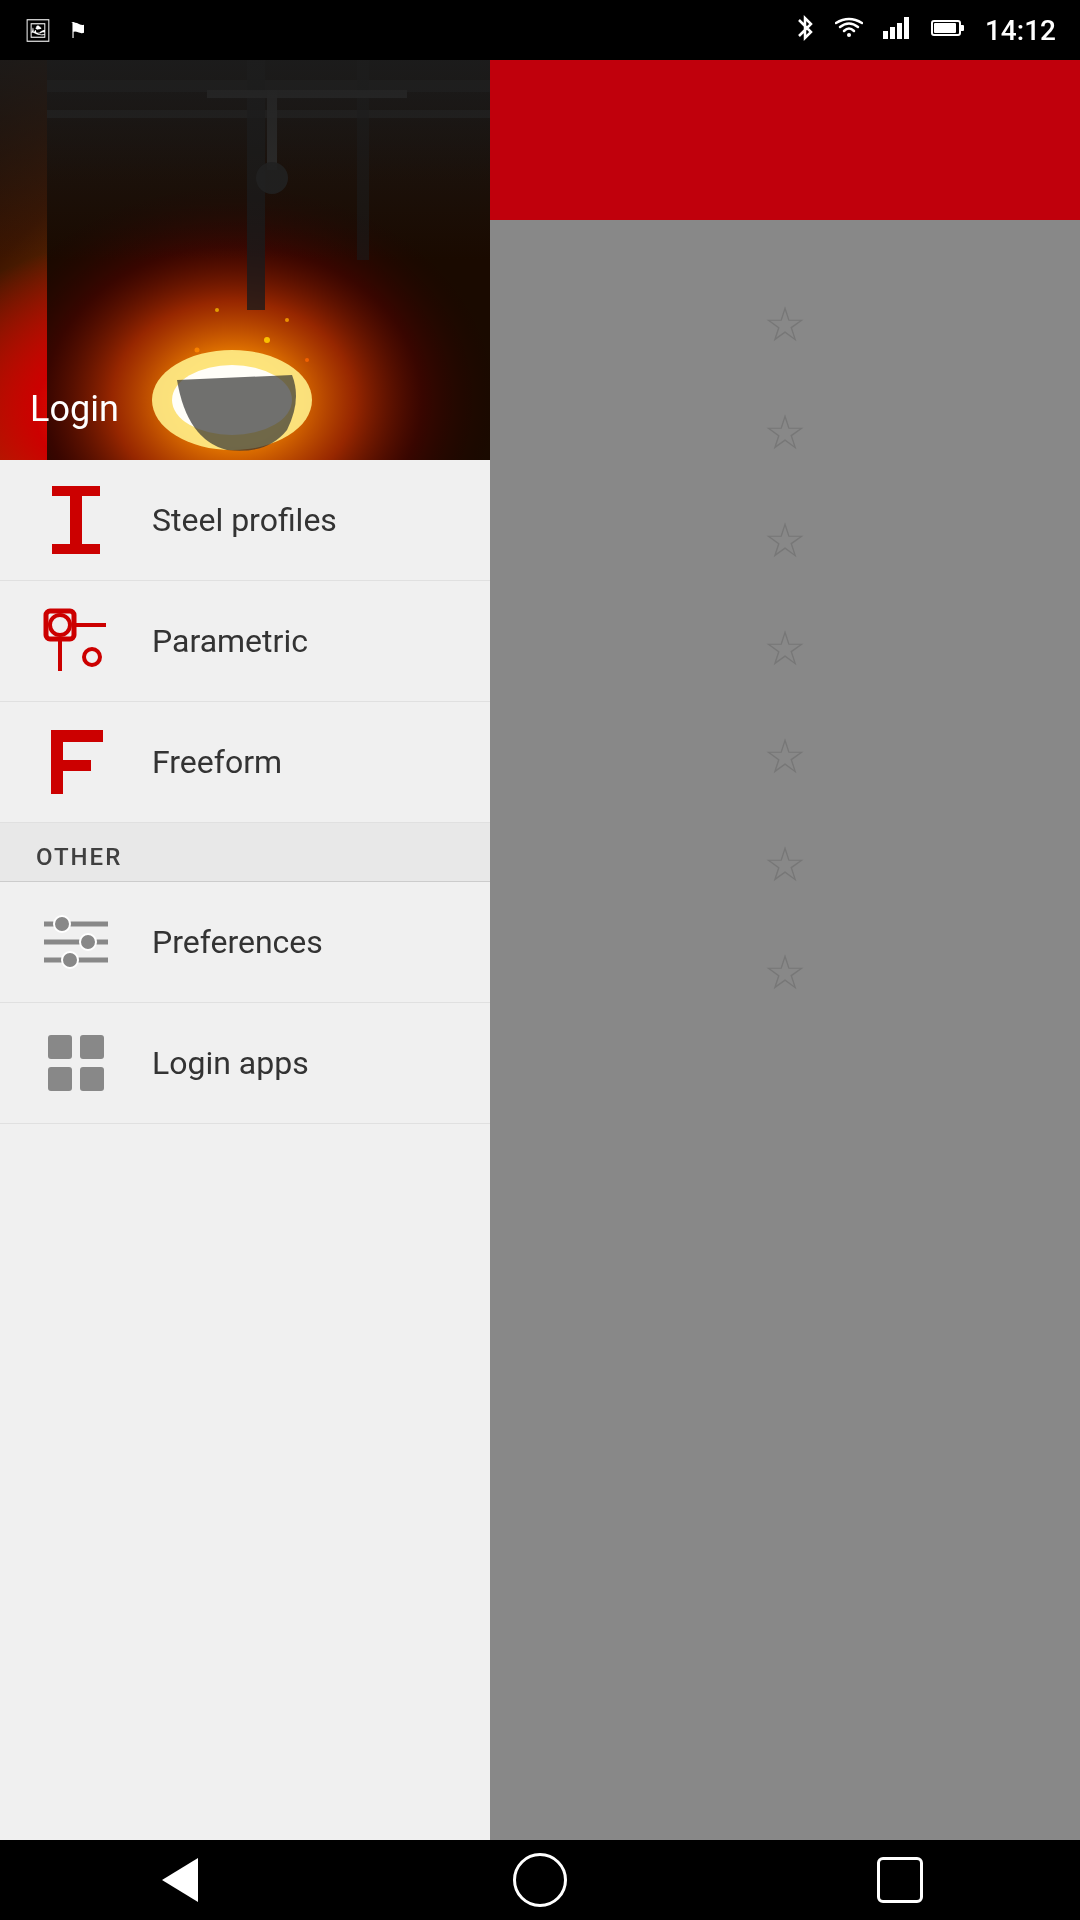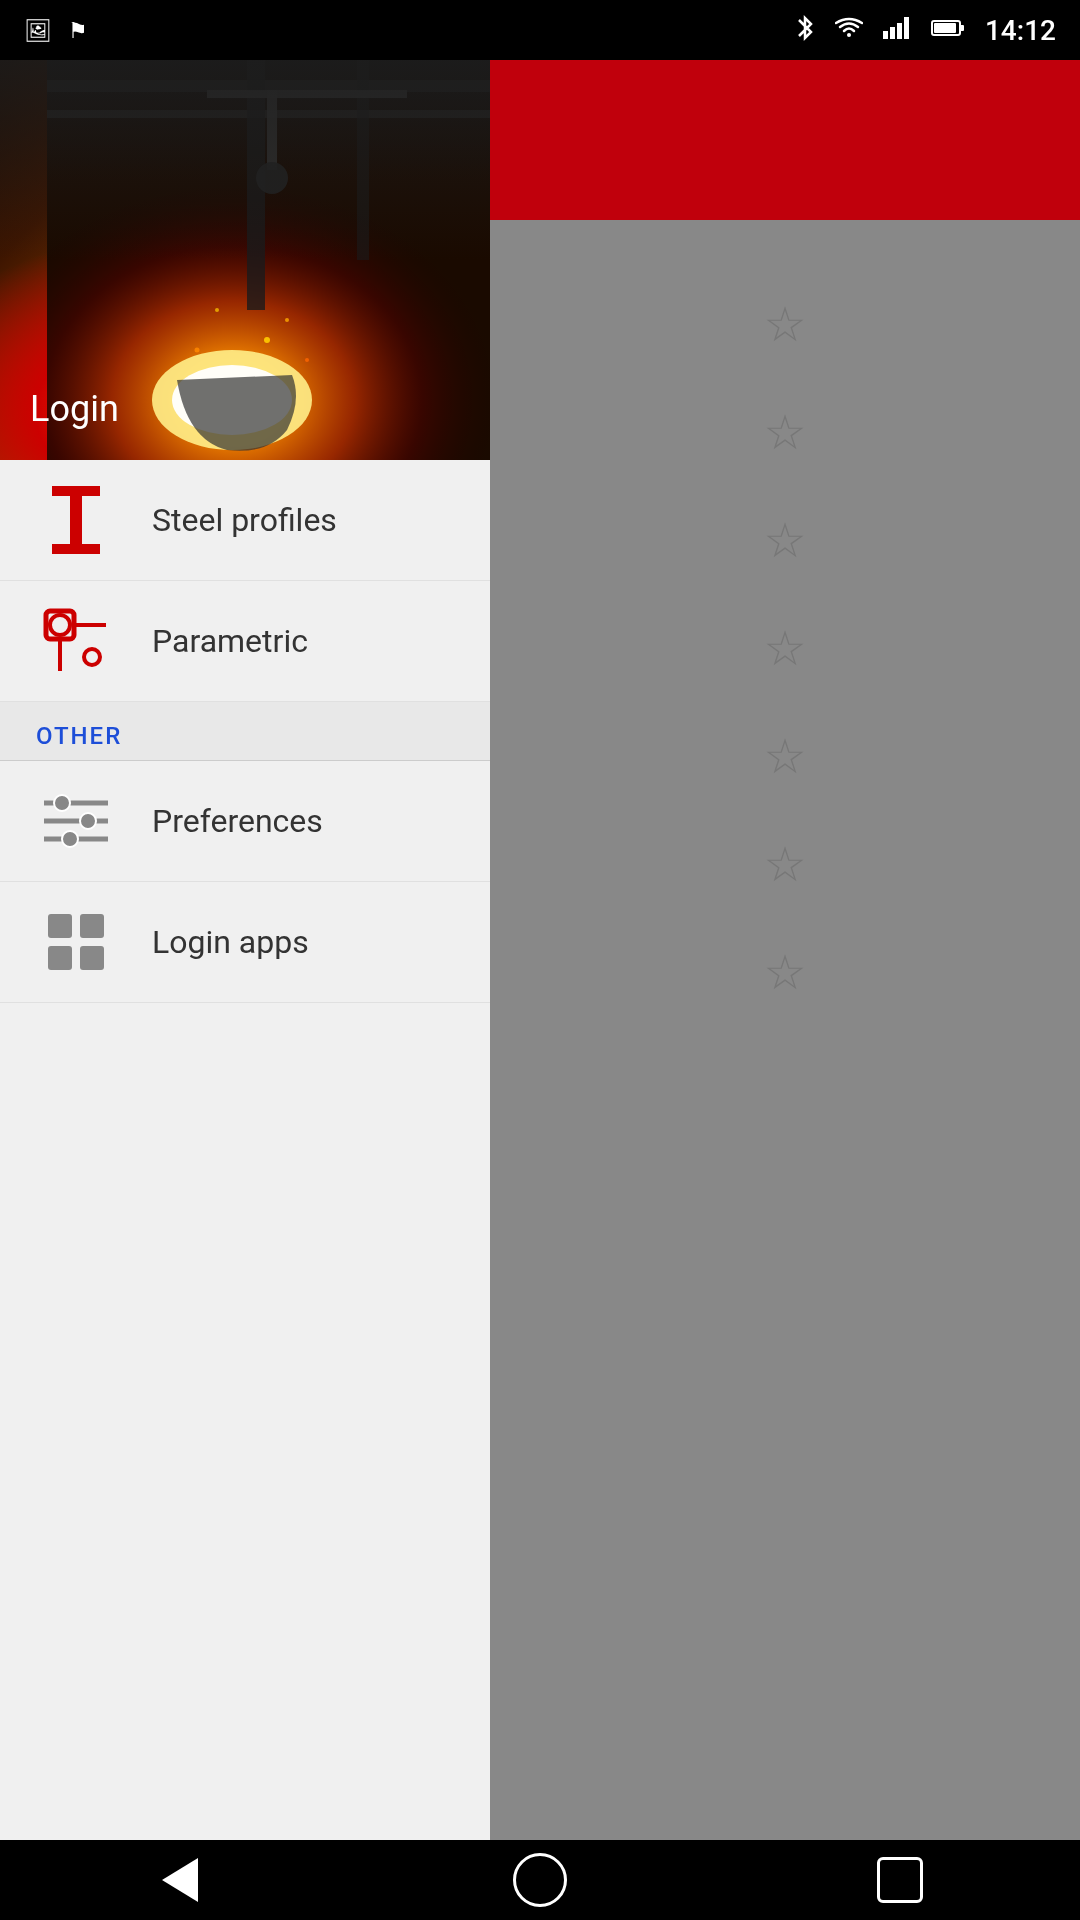--- a/index.html
+++ b/index.html
@@ -201,21 +201,21 @@
     }
 
     
     .section-divider {
       padding: 20px 36px 10px;
       background: #e8e8e8;
     }
 
     .section-label {
       font-size: 24px;
-      color: #1d4ed8;
+      color: #404040;
       font-weight: 500;
       letter-spacing: 2px;
     }
 
     
     .divider-line {
       height: 1px;
       background: #ccc;
       margin: 0 0;
     }
@@ -395,20 +395,31 @@
 
             <line x1="32" y1="18" x2="64" y2="18" stroke="#cc0000" stroke-width="4"></line>
             <line x1="18" y1="32" x2="18" y2="64" stroke="#cc0000" stroke-width="4"></line>
 
             <circle cx="50" cy="50" r="8" stroke="#cc0000" stroke-width="4" fill="none"></circle>
           </svg>
         </div>
         <span class="menu-label">Parametric</span>
       </div>
 
+      <div class="menu-item">
+        <div class="menu-icon">
+
+          <svg width="62" height="72" viewBox="0 0 62 72" fill="none">
+            <rect x="6" y="4" width="12" height="64" fill="#cc0000"></rect>
+            <rect x="6" y="4" width="52" height="12" fill="#cc0000"></rect>
+            <rect x="6" y="34" width="40" height="11" fill="#cc0000"></rect>
+          </svg>
+        </div>
+        <span class="menu-label">Freeform</span>
+      </div>
 
       <div class="section-divider">
         <span class="section-label">OTHER</span>
       </div>
       <div class="divider-line"></div>
 
       <div class="menu-item">
         <div class="menu-icon">
           <svg class="pref-icon-svg" viewBox="0 0 64 56" fill="none">
 

